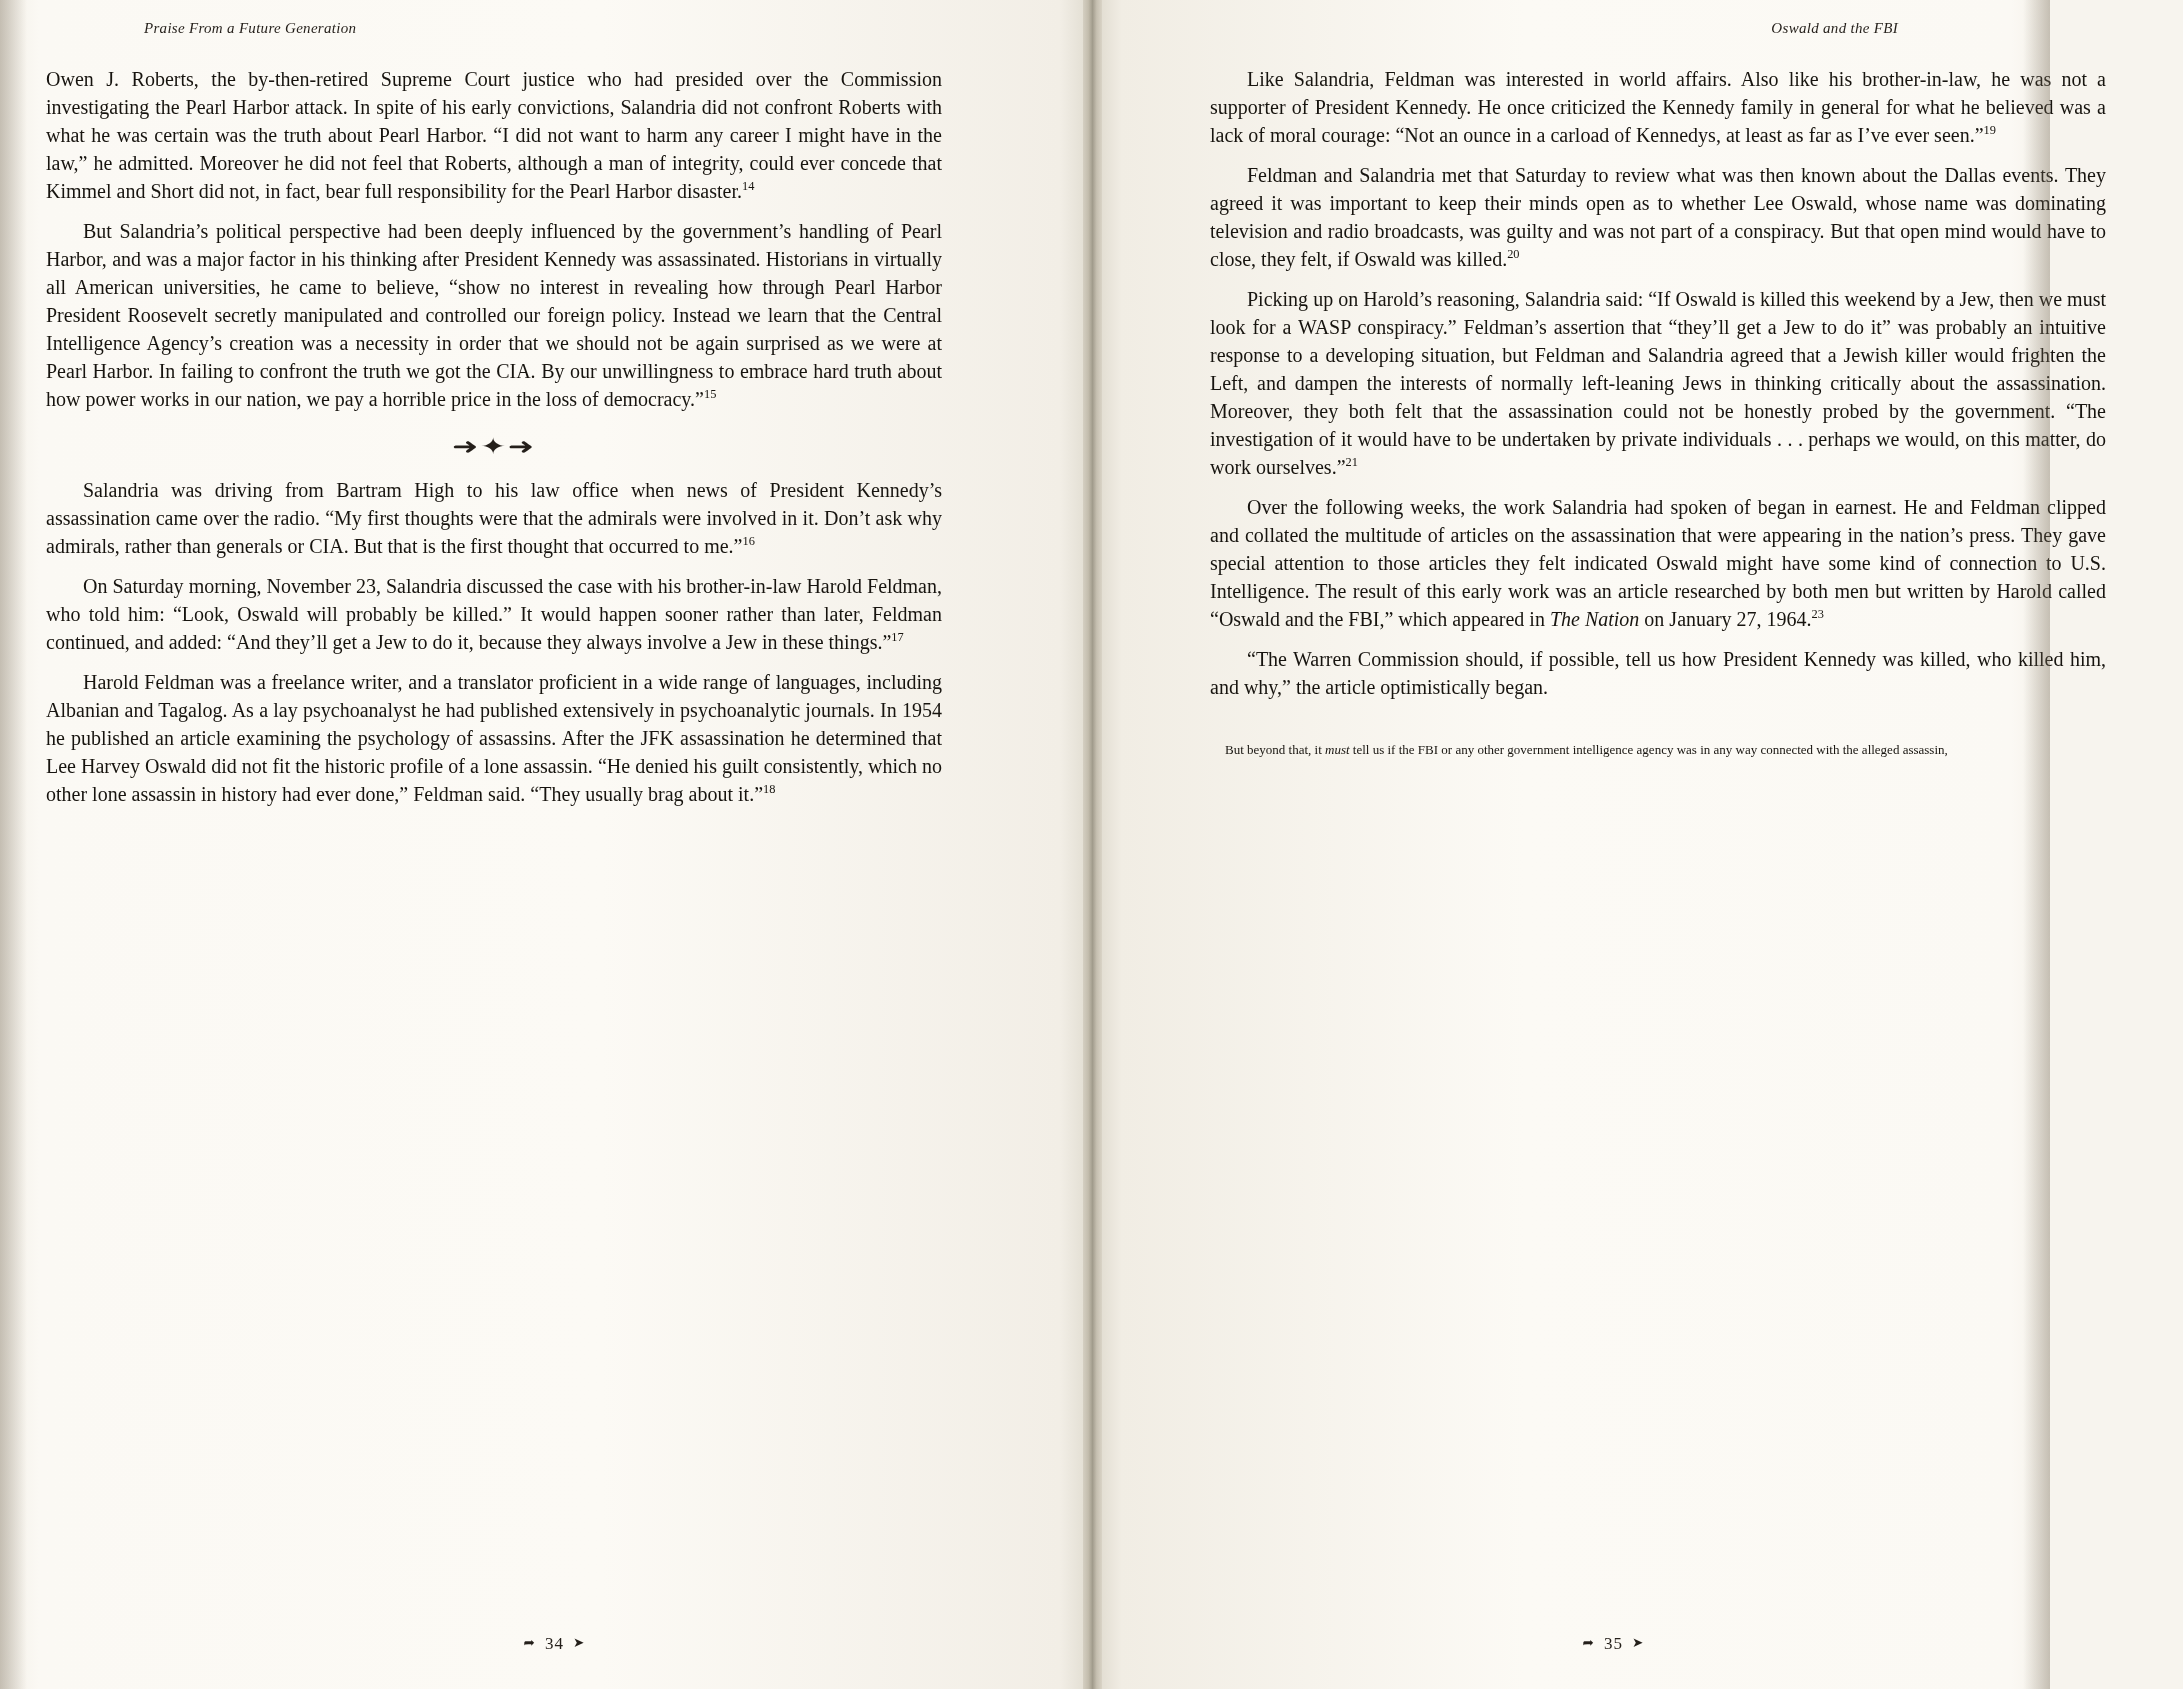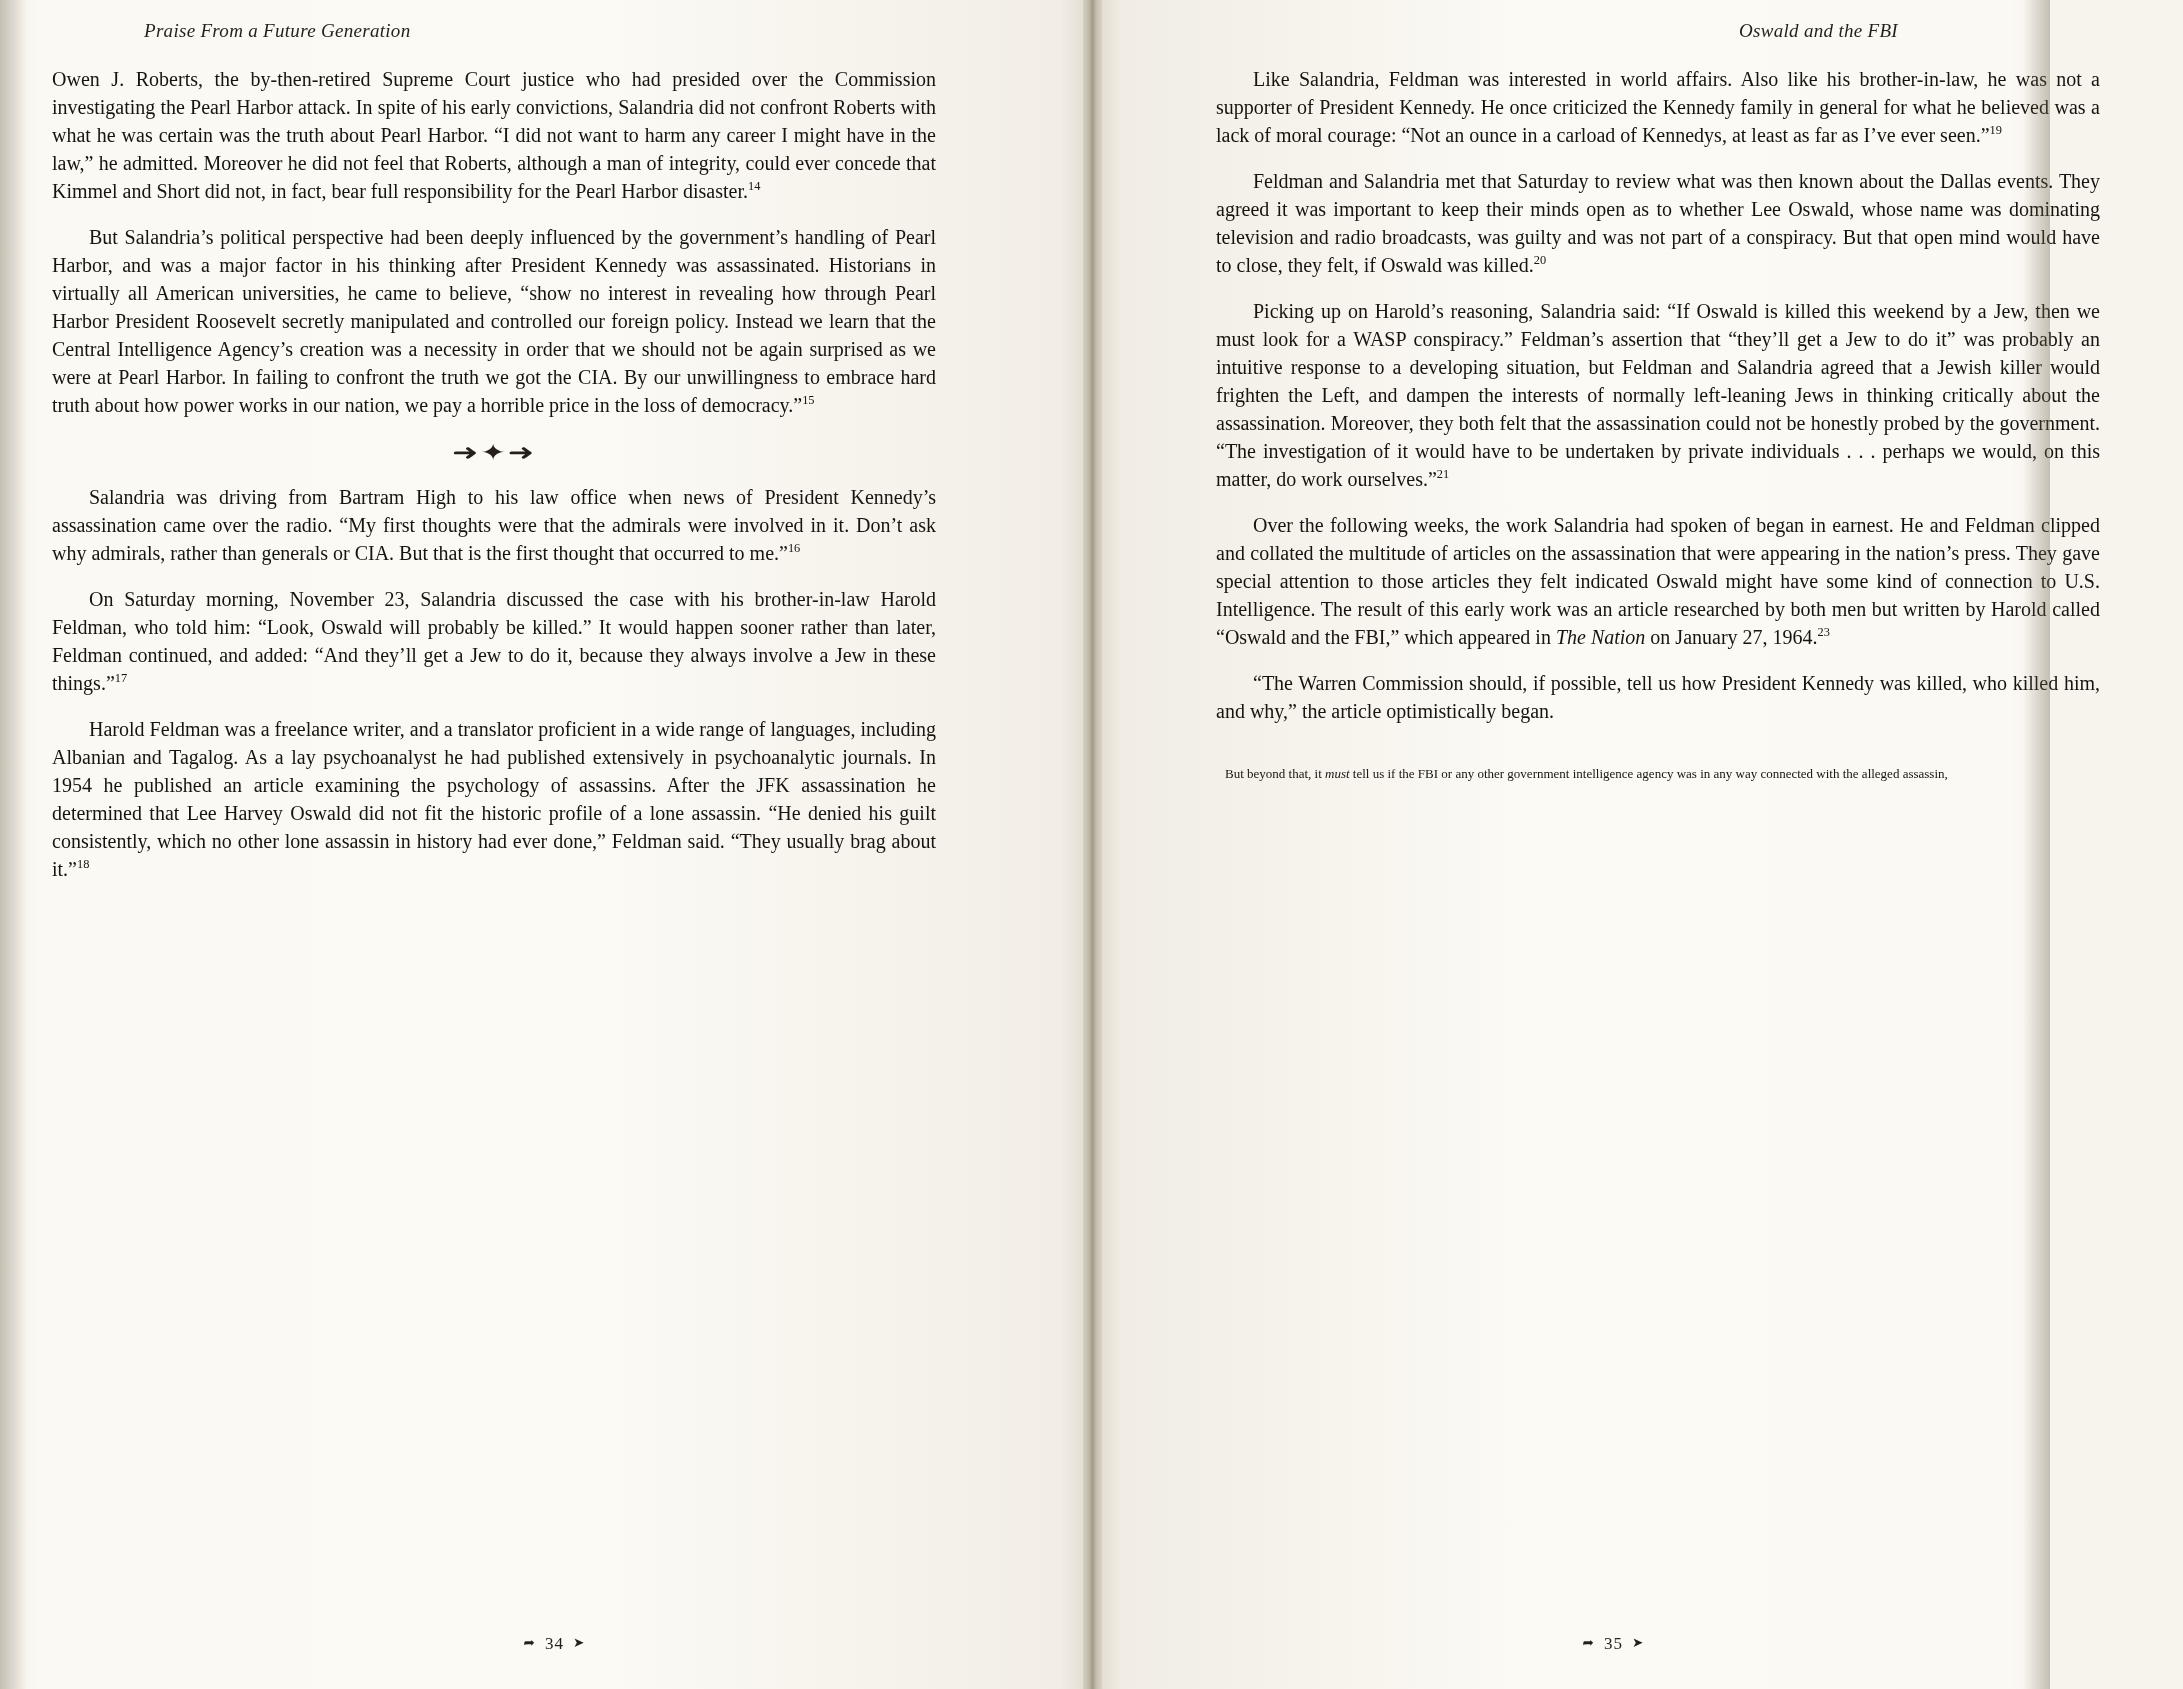--- a/index.html
+++ b/index.html
@@ -42,40 +42,40 @@
     left: 1083px;
     top: 0;
     width: 19px;
     height: 1690px;
     background: linear-gradient(to right, #cfc9bb 0%, #b9b2a1 28%, #8d8776 50%, #bdb6a6 72%, #d6d0c2 100%);
     opacity: 0.75;
     z-index: 5;
   }
   .running-head {
     font-style: italic;
-    font-size: 19px;
+    font-size: 15px;
     letter-spacing: 0.3px;
     color: #241f1a;
     height: 26px;
   }
   .rh-left { text-align: left; padding-left: 110px; }
   .rh-right { text-align: right; padding-right: 107px; }
 
   .column {
     margin-top: 19px;
     width: 920px;
     font-size: 20px;
     line-height: 28px;
     text-align: justify;
     text-justify: inter-word;
     color: #17140f;
   }
   .page-right .column { width: 920px; }
 
-  p { margin: 18px; }
+  p { margin: 12px; }
   p.indent { text-indent: 37px; }
   p.noindent { text-indent: 0; }
 
   sup {
     font-size: 0.62em;
     vertical-align: super;
     line-height: 0;
   }
   i, .ital { }
 

